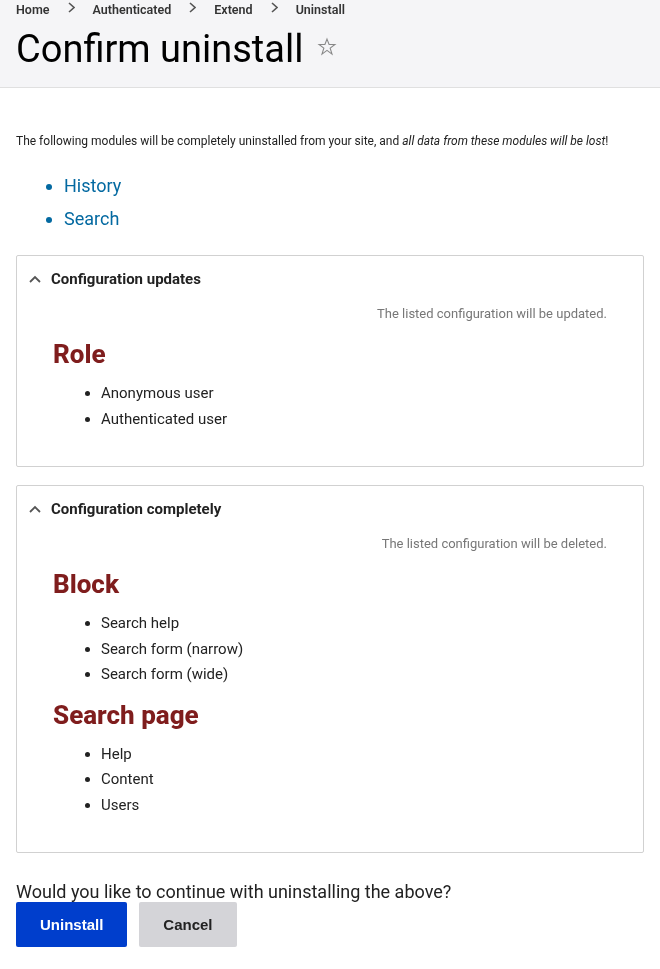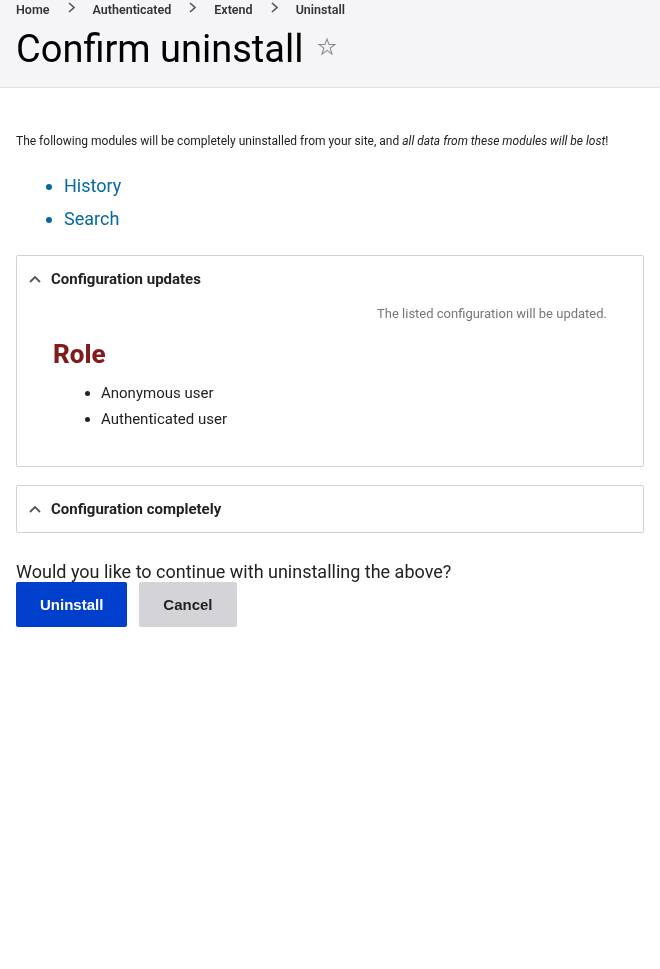--- a/index.html
+++ b/index.html
@@ -213,20 +213,37 @@
 
   <div class="panel">
     <div class="panel-header">
       <span class="chev">
         <svg width="12" height="8" viewBox="0 0 12 8">
             <path d="M1 7 L6 2 L11 7" fill="none" stroke="#555" stroke-width="1.8"></path>
           </svg>
       </span>
       <span class="panel-title">Configuration completely</span>
     </div>
+    <div class="panel-body">
+      <p class="panel-desc">The listed configuration will be deleted.</p>
+
+      <h2 class="section-heading">Block</h2>
+      <ul class="item-list">
+        <li>Search help</li>
+        <li>Search form (narrow)</li>
+        <li>Search form (wide)</li>
+      </ul>
+
+      <h2 class="section-heading">Search page</h2>
+      <ul class="item-list">
+        <li>Help</li>
+        <li>Content</li>
+        <li>Users</li>
+      </ul>
+    </div>
   </div>
 
   <p class="confirm-text">Would you like to continue with uninstalling the above?</p>
 
   <div class="button-row">
     <button class="btn btn-primary">Uninstall</button>
     <button class="btn btn-secondary">Cancel</button>
   </div>
 
 </div>

